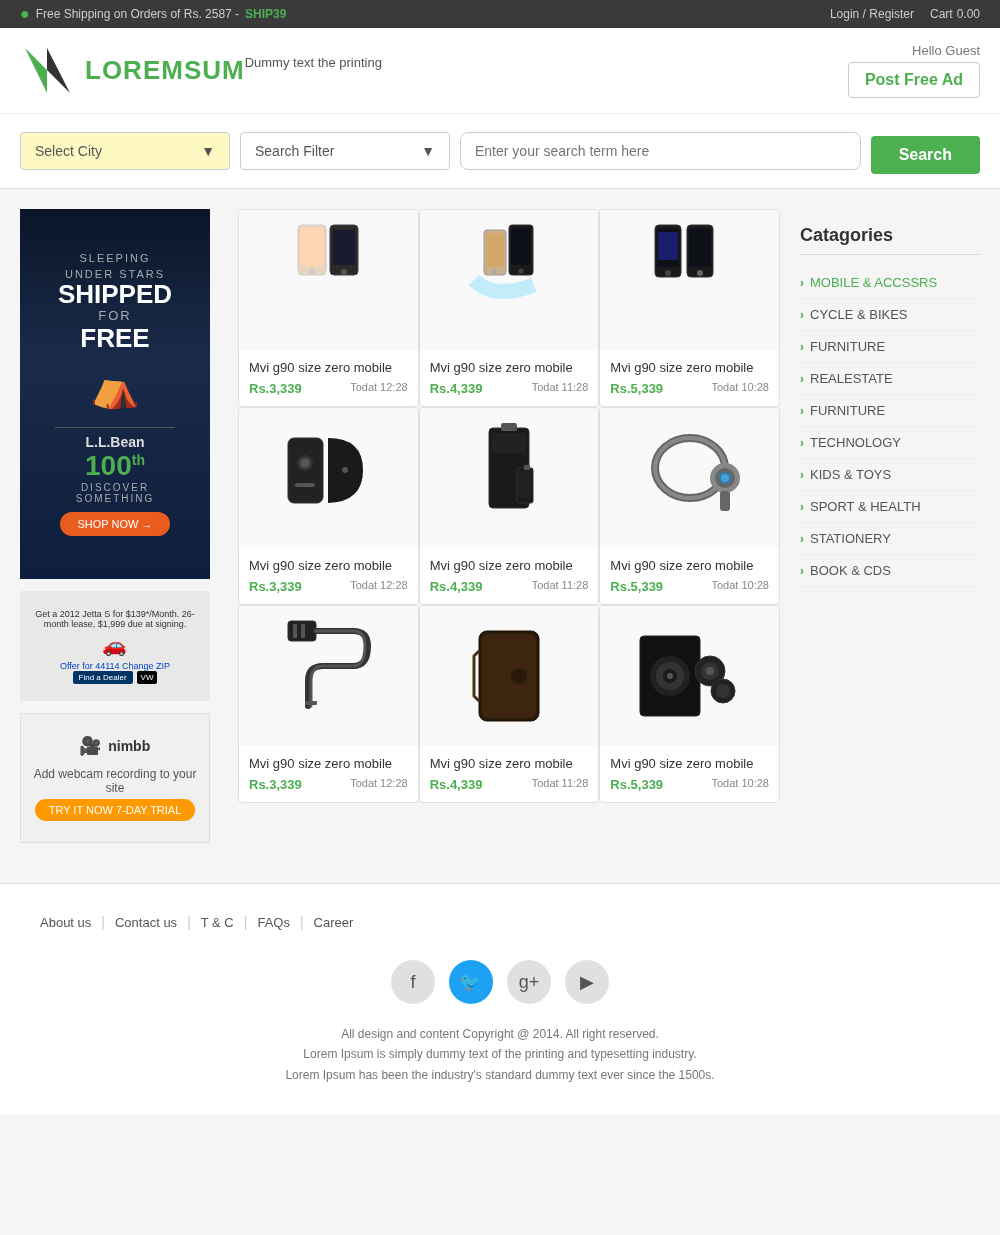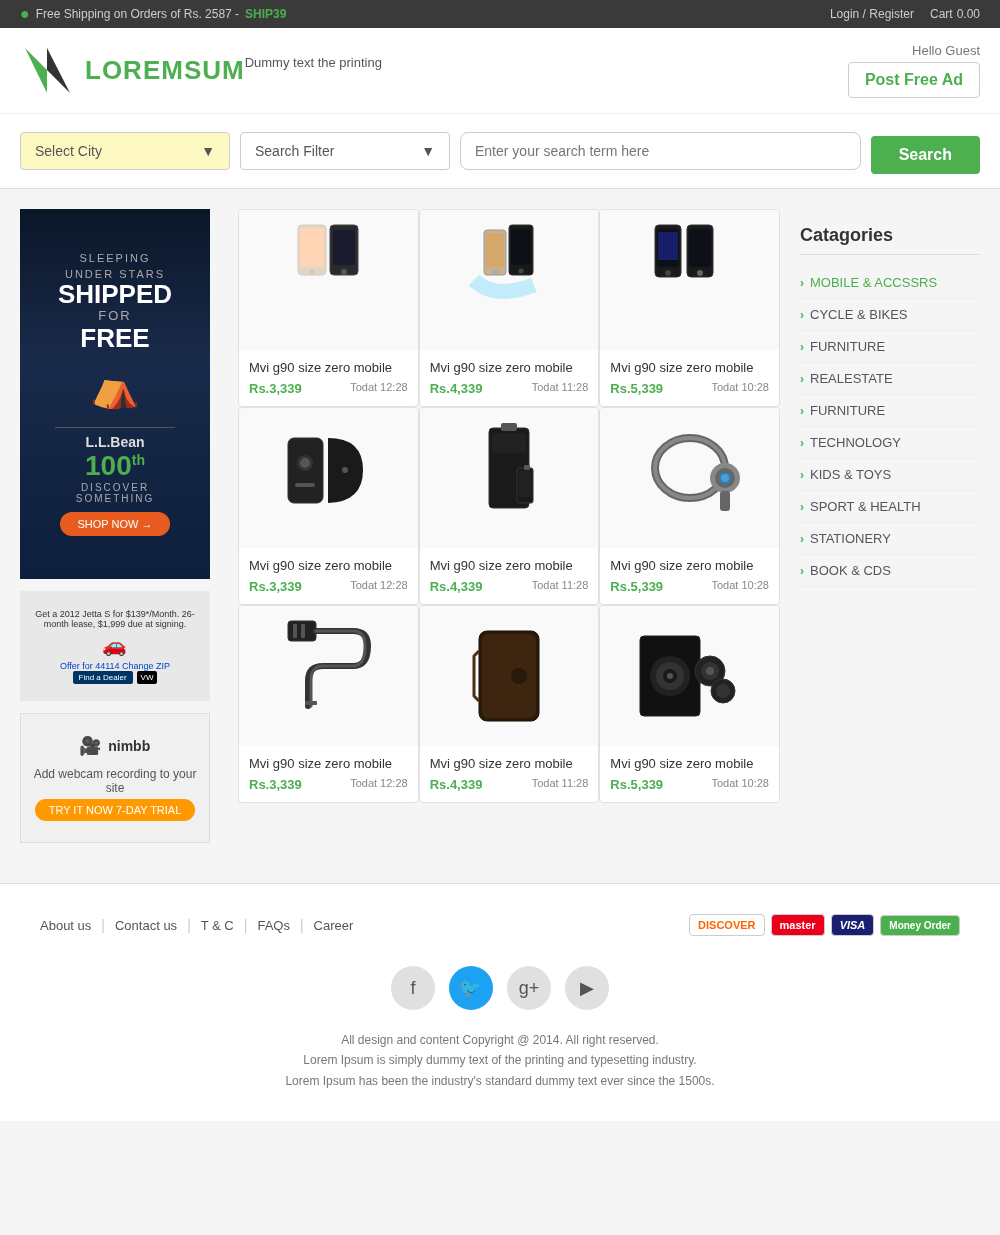--- a/index.html
+++ b/index.html
@@ -643,26 +643,20 @@
         <a href="#">About us</a>
         <span class="sep">|</span>
         <a href="#">Contact us</a>
         <span class="sep">|</span>
         <a href="#">T &amp; C</a>
         <span class="sep">|</span>
         <a href="#">FAQs</a>
         <span class="sep">|</span>
         <a href="#">Career</a>
       </nav>
-    <div class="payment-icons" id="payment-icons">
-        <span class="payment-badge discover">DISCOVER</span>
-        <span class="payment-badge mastercard">master</span>
-        <span class="payment-badge visa">VISA</span>
-        <span class="payment-badge money">Money Order</span>
-      </div>
   </div>
   <div class="social-bar">
     <a class="social-icon">f</a>
     <a class="social-icon twitter">🐦</a>
     <a class="social-icon">g+</a>
     <a class="social-icon">▶</a>
   </div>
   <div class="footer-copy">
     <div>All design and content Copyright @ 2014. All right reserved.</div>
     <div>Lorem Ipsum is simply dummy text of the printing and typesetting industry.</div>

